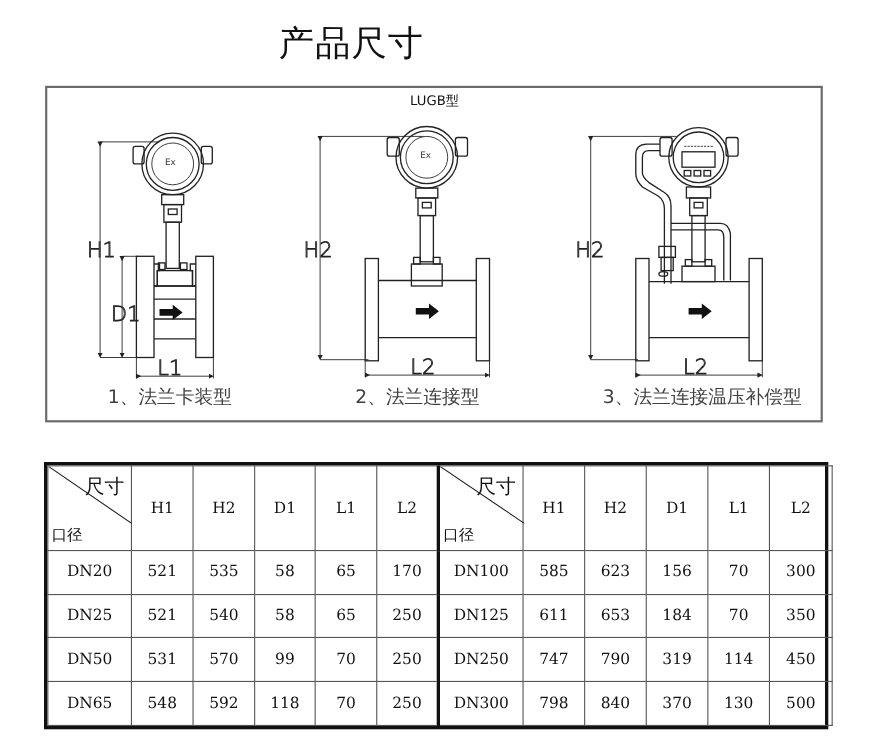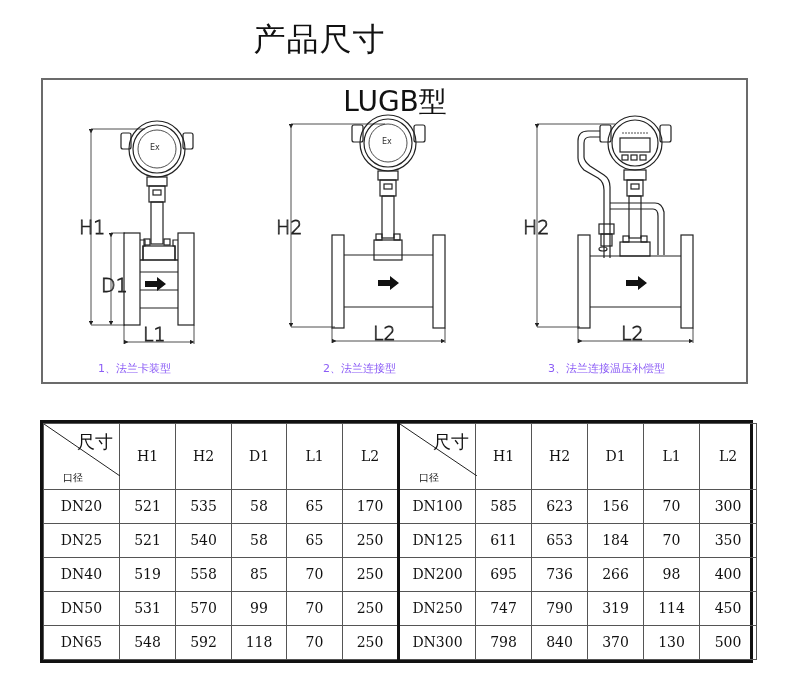--- a/index.html
+++ b/index.html
@@ -1,29 +1,29 @@
 <!DOCTYPE html>
 <html><head>
   <meta charset="utf-8">
   <style>
     html, body { margin: 0; padding: 0; background: #ffffff; }
     body { width: 790px; height: 683px; position: relative; overflow: hidden; font-family: "DejaVu Sans", sans-serif; color: #111; }
     .title { position: absolute; left: 0; top: 18px; width: 639px; text-align: center; font-size: 32px; letter-spacing: 1px; color: #111; font-family: "DejaVu Sans", sans-serif; }
     .frame { position: absolute; left: 41px; top: 78px; width: 707px; height: 306px; border: 2px solid #6b6b6b; box-sizing: border-box; }
-    .model { position: absolute; left: 0; top: 83px; width: 790px; text-align: center; font-size: 28px; color: #111; }
-    .caption { position: absolute; top: 361px; font-size: 11px; color: #8b5cf6; white-space: nowrap; }
+    .model { position: absolute; left: 0; top: 83px; width: 790px; text-align: center; font-size: 12px; color: #111; }
+    .caption { position: absolute; top: 349px; font-size: 17px; color: #404040; white-space: nowrap; }
     svg.drawing { position: absolute; left: 0; top: 0; }
     .dimlabel { font-family: "DejaVu Sans", sans-serif; font-weight: 200; fill: #ffffff; stroke: #222; stroke-width: 0.8; font-size: 19px; }
     table.spec { position: absolute; top: 420px; border-collapse: collapse; font-family: "DejaVu Serif", serif; font-size: 14px; }
     table.spec td { border: 1px solid #555; text-align: center; height: 26.5px; padding: 0; color: #111; }
     table.spec tr.head td { height: 52px; }
     .tbl-wrap { position: absolute; left: 40px; top: 420px; width: 713px; height: 243px; border: 3px solid #111; box-sizing: border-box; }
     .diag { position: relative; width: 100%; height: 100%; }
     .diag .top { position: absolute; right: 6px; top: 6px; font-size: 18px; font-family: "DejaVu Sans", sans-serif; }
-    .diag .bot { position: absolute; left: 19px; bottom: 4px; font-size: 10px; font-family: Liberation Serif, serif; }
+    .diag .bot { position: absolute; left: 3px; bottom: 4px; font-size: 14px; font-family: Liberation Serif, serif; }
     .diag svg { position: absolute; left: 0; top: 0; }
   </style>
 </head>
 <body>
 
 <div class="title">产品尺寸</div>
 
 <div class="frame"></div>
 <div class="model">LUGB型</div>
 
@@ -224,34 +224,20 @@
           <td>65</td>
           <td style="border-right: 3px solid rgb(17, 17, 17);">250</td>
           <td>DN125</td>
           <td>611</td>
           <td>653</td>
           <td>184</td>
           <td>70</td>
           <td>350</td>
         </tr>
         <tr>
-          <td>DN40</td>
-          <td>519</td>
-          <td>558</td>
-          <td>85</td>
-          <td>70</td>
-          <td style="border-right: 3px solid rgb(17, 17, 17);">250</td>
-          <td>DN200</td>
-          <td>695</td>
-          <td>736</td>
-          <td>266</td>
-          <td>98</td>
-          <td>400</td>
-        </tr>
-        <tr>
           <td>DN50</td>
           <td>531</td>
           <td>570</td>
           <td>99</td>
           <td>70</td>
           <td style="border-right: 3px solid rgb(17, 17, 17);">250</td>
           <td>DN250</td>
           <td>747</td>
           <td>790</td>
           <td>319</td>

